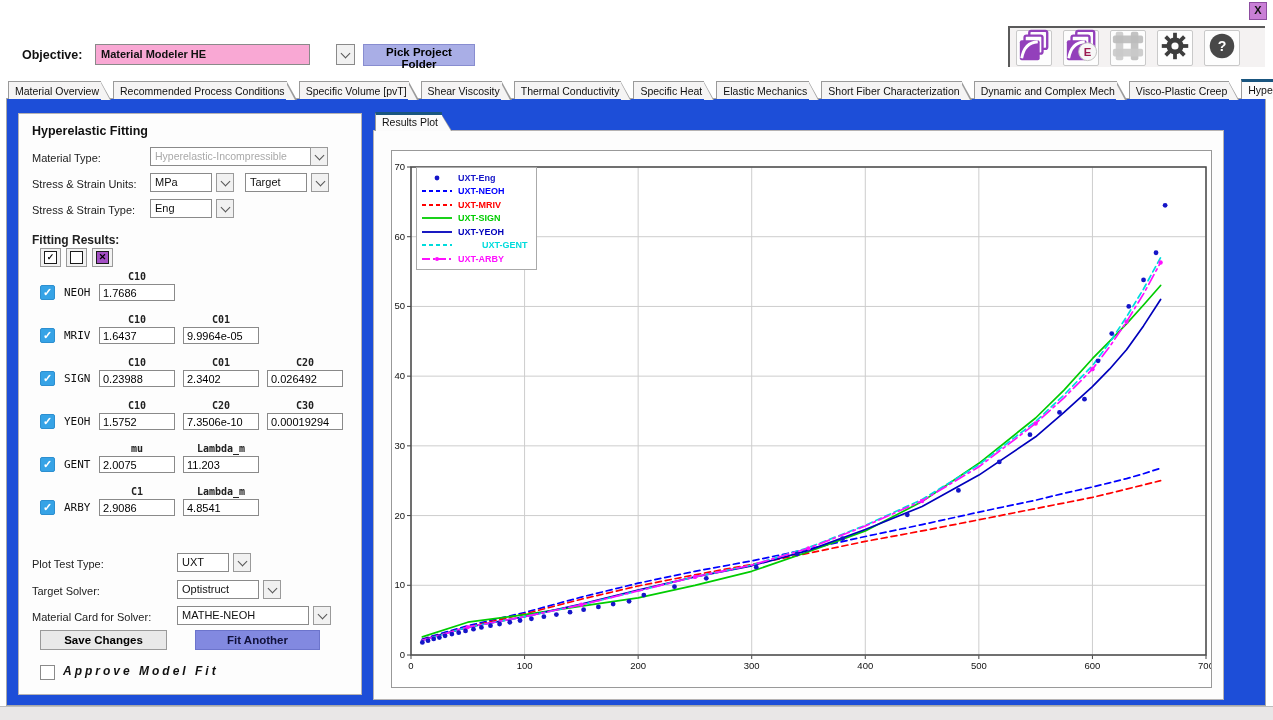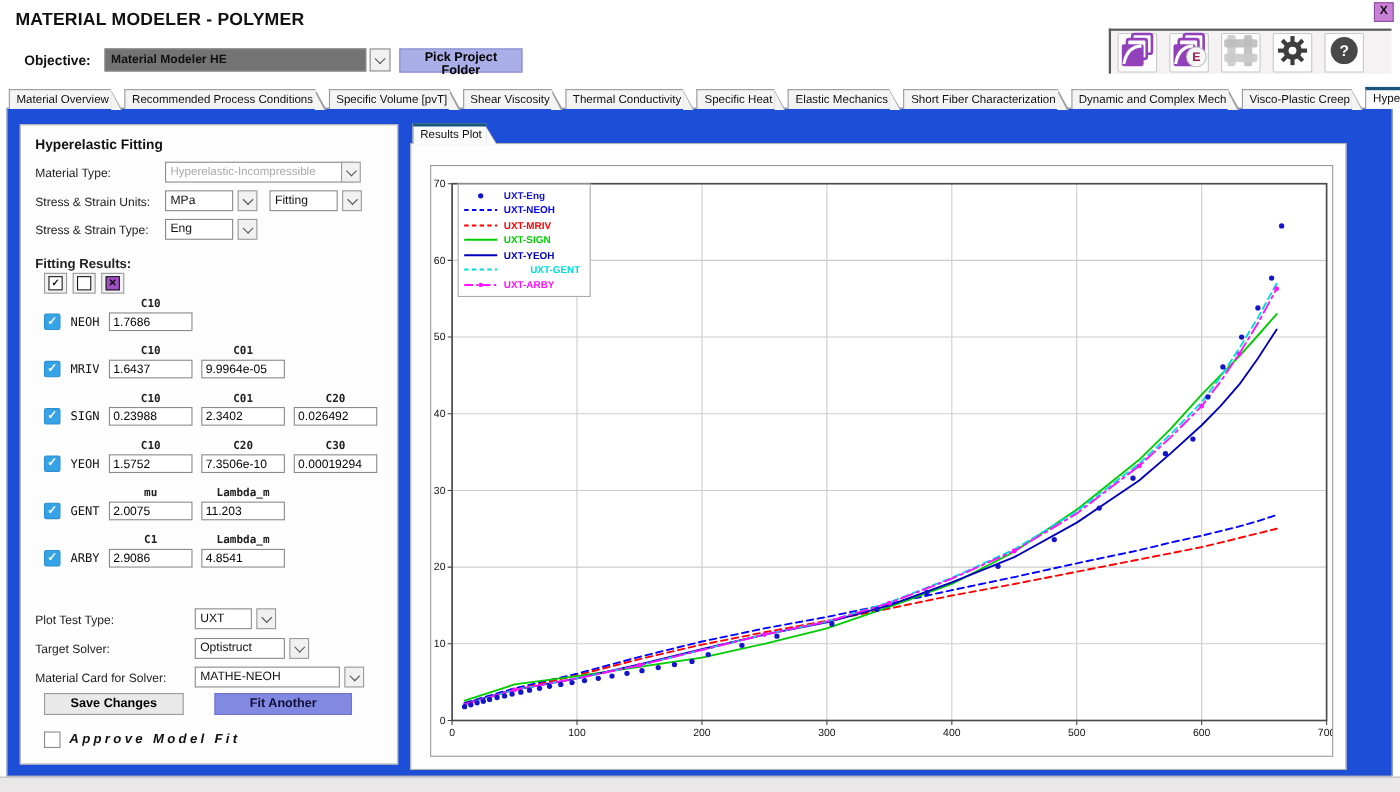--- a/index.html
+++ b/index.html
@@ -5,21 +5,21 @@
   html,body{margin:0;padding:0;background:#d8d8d8;}
   .screen{position:relative;width:1273px;height:720px;background:#ffffff;overflow:hidden;
           font-family:"Liberation Sans",sans-serif;color:#111;}
   
   .app-title{position:absolute;left:14px;top:10px;font-size:16px;font-weight:bold;letter-spacing:.2px;}
   .close-btn{position:absolute;right:6px;top:2px;width:16px;height:16px;background:#c97fd6;border:1px solid #8d4da0;
              font-size:11px;font-weight:bold;text-align:center;line-height:15px;cursor:default;}
   .objective-label{position:absolute;left:22px;top:48px;font-size:12.5px;font-weight:bold;}
   .combo{position:absolute;height:21px;border:1px solid #8a8a8a;background:#fff;font-size:11px;
          line-height:19px;padding-left:5px;box-sizing:border-box;white-space:nowrap;overflow:hidden;}
-  .objective-combo{left:95px;top:44px;width:238px;background:#737373;font-weight:bold;}
+  .objective-combo{left:95px;top:44px;width:215px;background:#f9a8d4;font-weight:bold;}
   .dd-btn{position:absolute;width:19px;height:21px;border:1px solid #8a8a8a;background:#f1f1f1;
           box-sizing:border-box;display:flex;align-items:center;justify-content:center;}
   .chev{width:6px;height:6px;border-right:1.6px solid #555;border-bottom:1.6px solid #555;
         transform:rotate(45deg);margin-top:-3px;}
   .objective-dd{left:336px;top:44px;}
   .pick-btn{position:absolute;left:363px;top:44px;width:112px;height:22px;background:#a9aee6;
             border:1px solid #888dd0;font-size:11.5px;font-weight:bold;font-family:"Liberation Sans",sans-serif;}
   .toolbar{position:absolute;left:1008px;top:26px;width:257px;height:41px;background:#f4f2f2;
            border-top:2px solid #5a5a5a;border-left:2px solid #5a5a5a;display:flex;align-items:center;gap:11px;padding-left:6px;box-sizing:border-box;}
   .tool-btn{width:36px;height:36px;background:#fdfdfd;border:1px solid #c9c9c9;border-radius:2px;
@@ -84,21 +84,20 @@
   #legend{position:absolute;left:24px;top:16px;background:#fff;border:1px solid #aaa;
           padding:3px 8px 3px 4px;z-index:3;}
   .lg-row{display:flex;align-items:center;height:13.5px;gap:5px;}
   .lg-label{font-size:9px;font-weight:bold;white-space:nowrap;}
 </style>
 </head>
 <body>
 
 <div class="screen">
 
-  <div class="app-title">MATERIAL MODELER - POLYMER</div>
   <div class="close-btn">X</div>
 
   <span class="objective-label">Objective:</span>
   <div class="combo objective-combo">
     <span>Material Modeler HE</span>
   </div>
   <div class="dd-btn objective-dd">
     <span class="chev"></span>
   </div>
   <button class="pick-btn">Pick Project Folder</button>
@@ -192,21 +191,21 @@
         </div>
 
       <span class="lp-label" style="top:64px">Stress &amp; Strain Units:</span>
       <div class="lp-combo" style="left:131px;top:59px;width:62px">
         <span>MPa</span>
       </div>
       <div class="lp-dd" style="left:197px;top:59px">
           <span class="chev"></span>
         </div>
       <div class="lp-combo" style="left:226px;top:59px;width:62px">
-        <span>Fitting</span>
+        <span>Target</span>
       </div>
       <div class="lp-dd" style="left:292px;top:59px">
           <span class="chev"></span>
         </div>
 
       <span class="lp-label" style="top:90px">Stress &amp; Strain Type:</span>
       <div class="lp-combo" style="left:131px;top:85px;width:62px">
         <span>Eng</span>
       </div>
       <div class="lp-dd" style="left:197px;top:85px">

